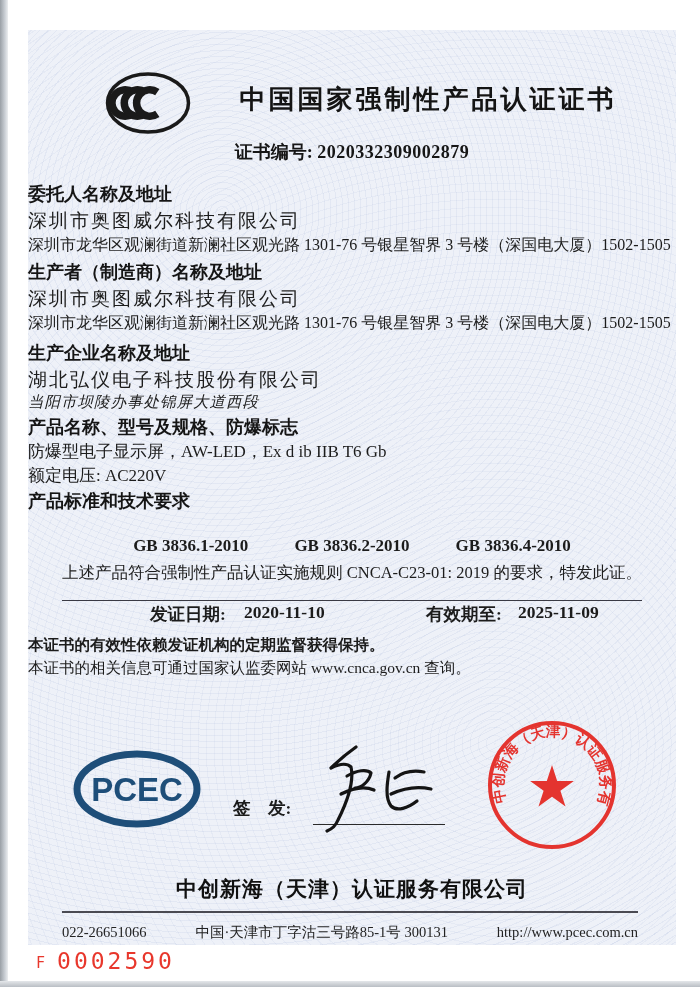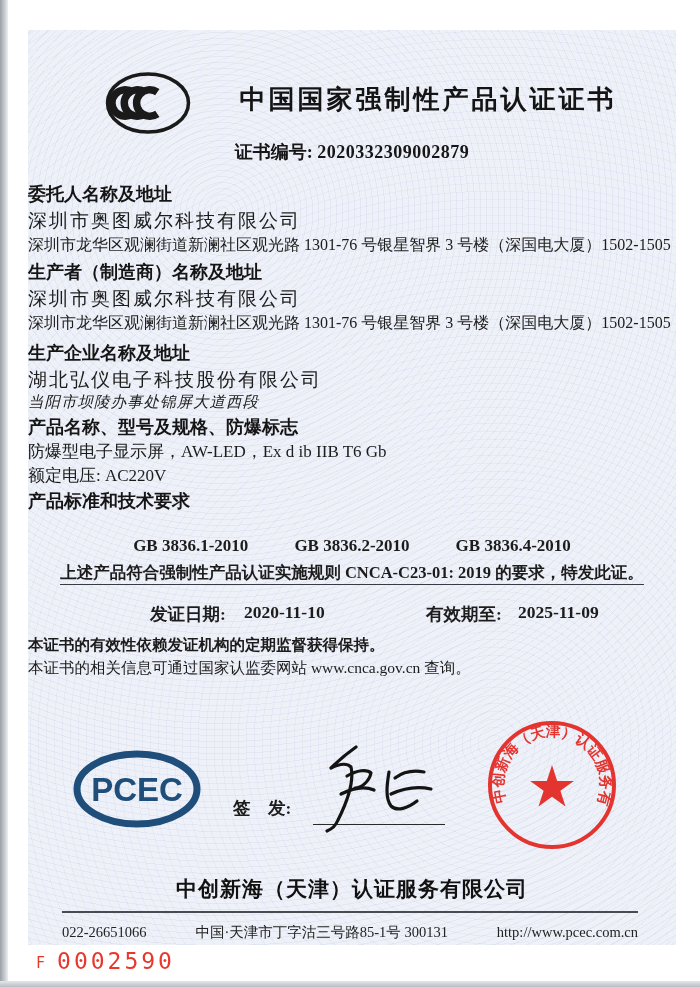--- a/index.html
+++ b/index.html
@@ -45,22 +45,22 @@
   .t15 { font-size:15.5px; letter-spacing:1px;font-style:italic; }
   .t17 { font-size:17px; }
   #l1 { top:152px; } #l2 { top:178px; } #l3 { top:205px; }
   #l4 { top:230px; } #l5 { top:256px; } #l6 { top:283px; }
   #l7 { top:311px; } #l8 { top:337px; } #l9 { top:362px; }
   #l10 { top:385px; } #l11 { top:410px; } #l12 { top:434px; }
   #l13 { top:459px; }
   .standards { position:absolute; left:0; right:0; top:486px; display:flex; justify-content:center; gap:46px; font-size:17px; font-weight:bold;margin-top:20px; }
   .statement-wrap { position:absolute; left:0; right:0; top:532px; text-align:center; }
   .statement {
-    display:inline-block; font-size:16.5px; font-weight:bold;
-    padding-bottom:0; border-bottom:1.5px solid #3a3a44;
+    display:inline-block; font-size:16.5px; font-weight:normal;
+    padding-bottom:16px; border-bottom:1.5px solid #3a3a44;
   }
   .dates { position:absolute; left:0; right:0; top:572px; height:24px; font-weight:bold; font-size:17.5px; }
   .dates span { position:absolute; white-space:nowrap;font-family:Liberation Serif, serif; }
   #issue-label { left:122px; } #issue-date { left:216px; }
   #expiry-label { left:398px; } #expiry-date { left:490px; }
   #note1 { top:605px; font-weight:bold; font-size:15.5px; }
   #note2 { top:628px; font-size:15.5px; }
   .pcec-logo { position:absolute; left:44px; top:720px; width:130px; height:78px; }
   .sign-label { position:absolute; left:205px; top:766px; font-size:17.5px; font-weight:bold; white-space:nowrap;text-align:right; }
   .sign-line { position:absolute; left:285px; top:794px; width:132px; border-bottom:1.8px solid #2a2a2a; }

